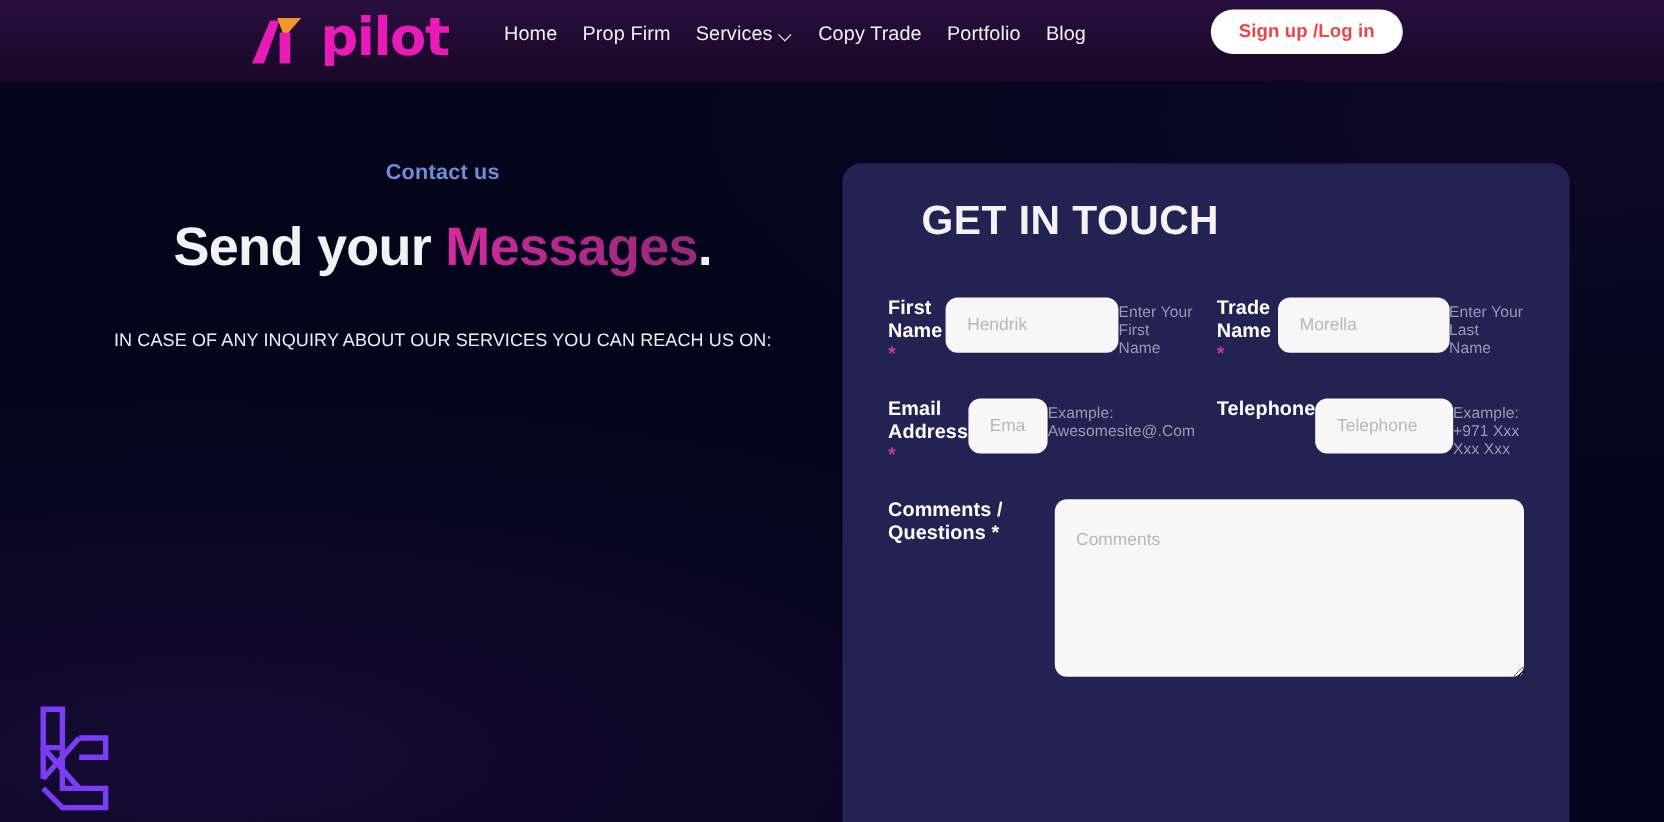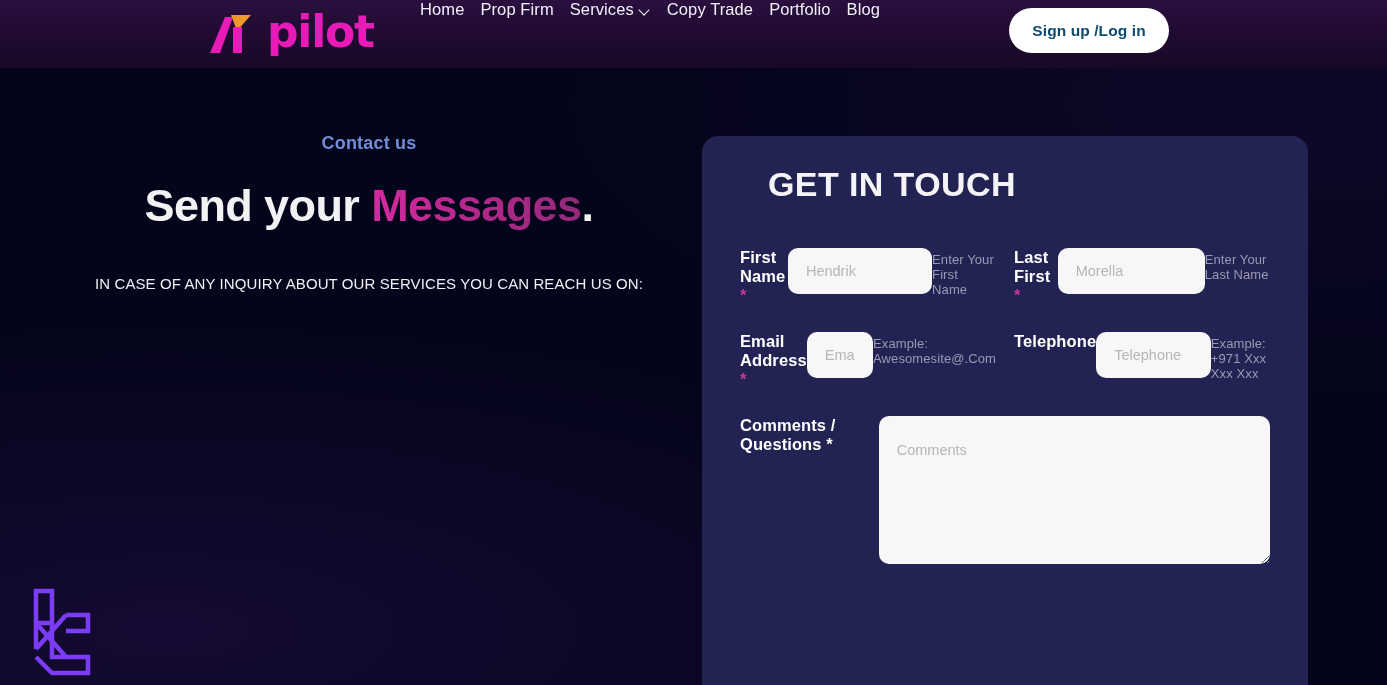--- a/index.html
+++ b/index.html
@@ -62,22 +62,22 @@
     top: -2px;
     font-family: "DejaVu Sans", sans-serif;
   }
 
   .main-nav {
     position: absolute;
     left: 420px;
     top: 0;
     height: 57px;
     display: flex;
-    align-items: flex-start;
-    gap: 16px;
+    align-items: center;
+    gap: 21px;
   }
   .nav-item {
     font-size: 16.5px;
     font-weight: 500;
     color: #f2f0f7;
     white-space: nowrap;
     cursor: pointer;
     display: flex;
     align-items: center;
     gap: 6px;
@@ -97,24 +97,24 @@
     border-right: 1.7px solid #f2f0f7;
     border-bottom: 1.7px solid #f2f0f7;
     transform: rotate(45deg);
   }
 
   .auth-button {
     position: absolute;
     left: 1009px;
     top: 8px;
     width: 160px;
-    height: 45px;
+    height: 37px;
     border-radius: 23px;
     background: #ffffff;
-    color: #0c4a6e;
+    color: #ef4444;
     font-size: 15.5px;
     font-weight: 700;
     display: flex;
     align-items: center;
     justify-content: center;
     cursor: pointer;
     border: none;
     font-family: "Liberation Sans", sans-serif;
     letter-spacing: 0.1px;
   }
@@ -312,21 +312,21 @@
       <label class="field-label">
         <span>First Name</span>
         <span class="req">*</span>
       </label>
       <input class="text-input" type="text" placeholder="Hendrik" style="">
       <div class="field-hint">Enter Your First Name</div>
     </div>
 
     <div class="field">
       <label class="field-label">
-        <span>Last First</span>
+        <span>Trade Name</span>
         <span class="req">*</span>
       </label>
       <input class="text-input" type="text" placeholder="Morella" style="">
       <div class="field-hint">Enter Your Last Name</div>
     </div>
 
     <div class="row-gap"></div>
 
     <div class="field">
       <label class="field-label">

